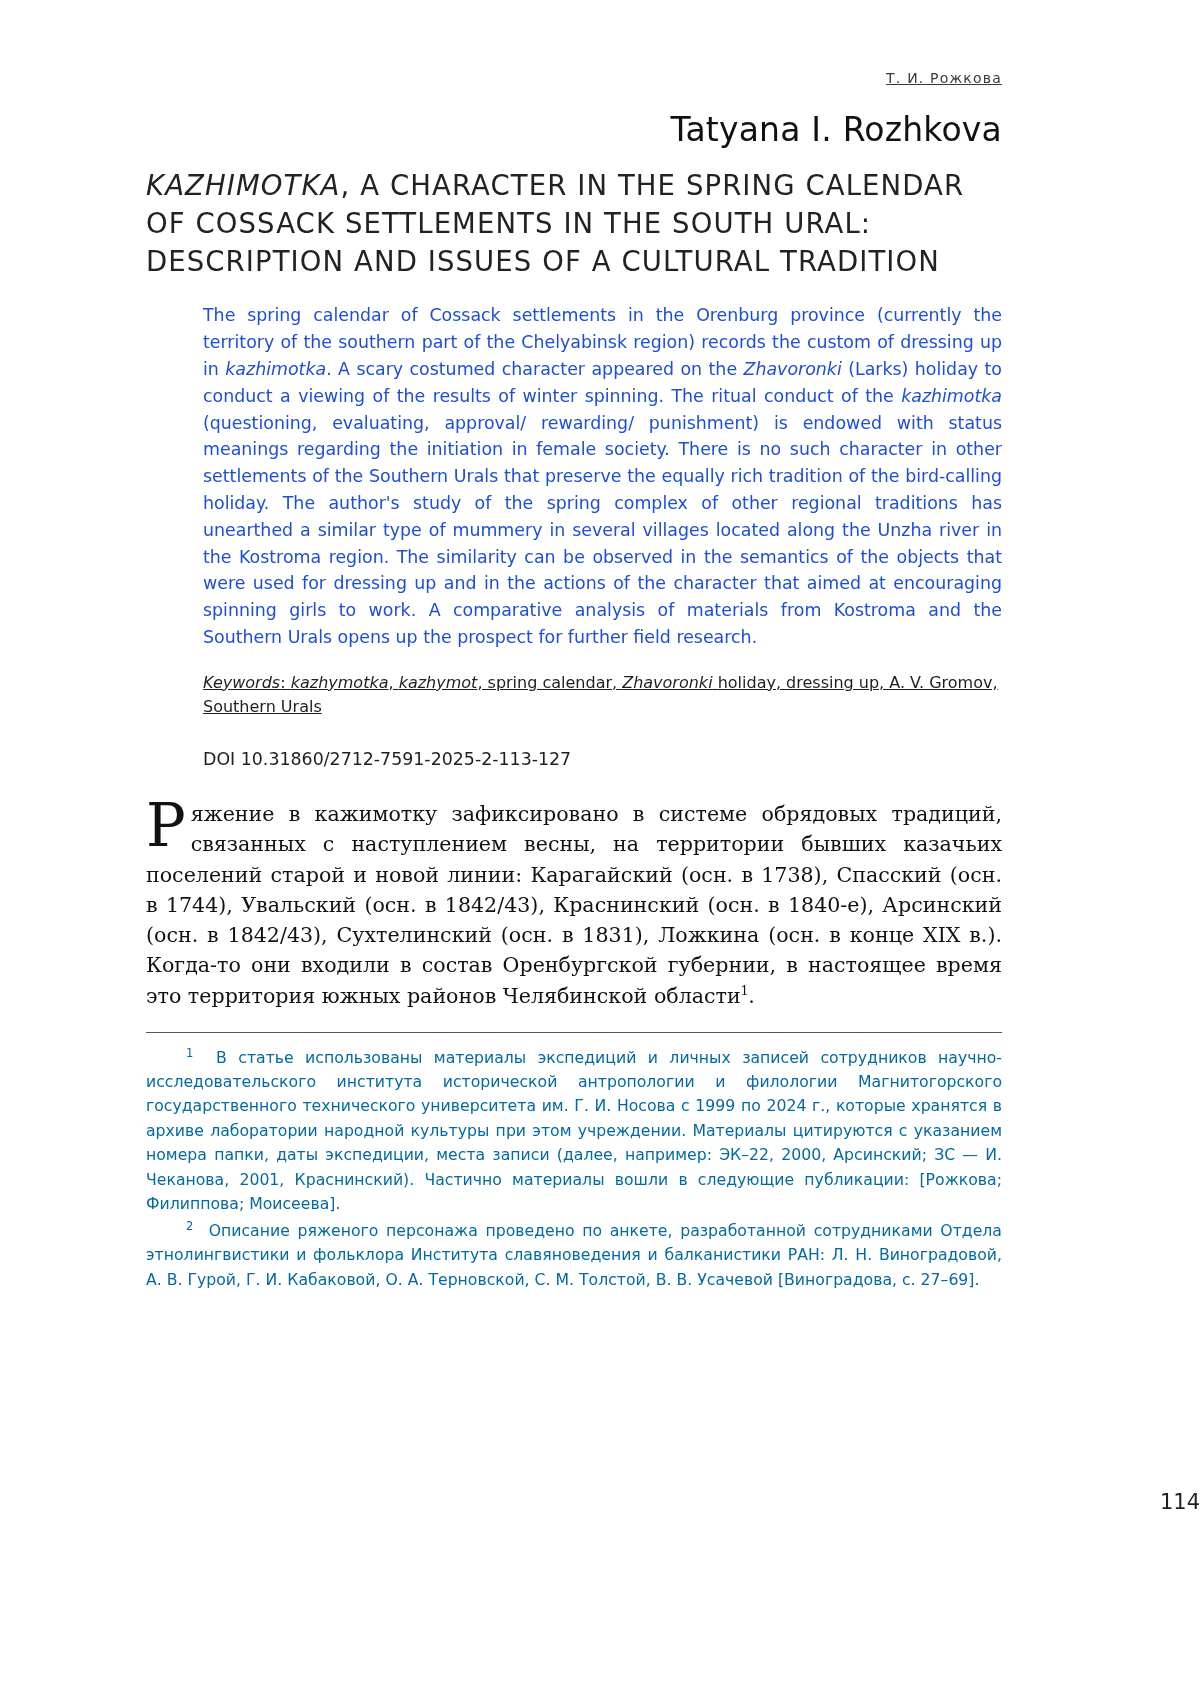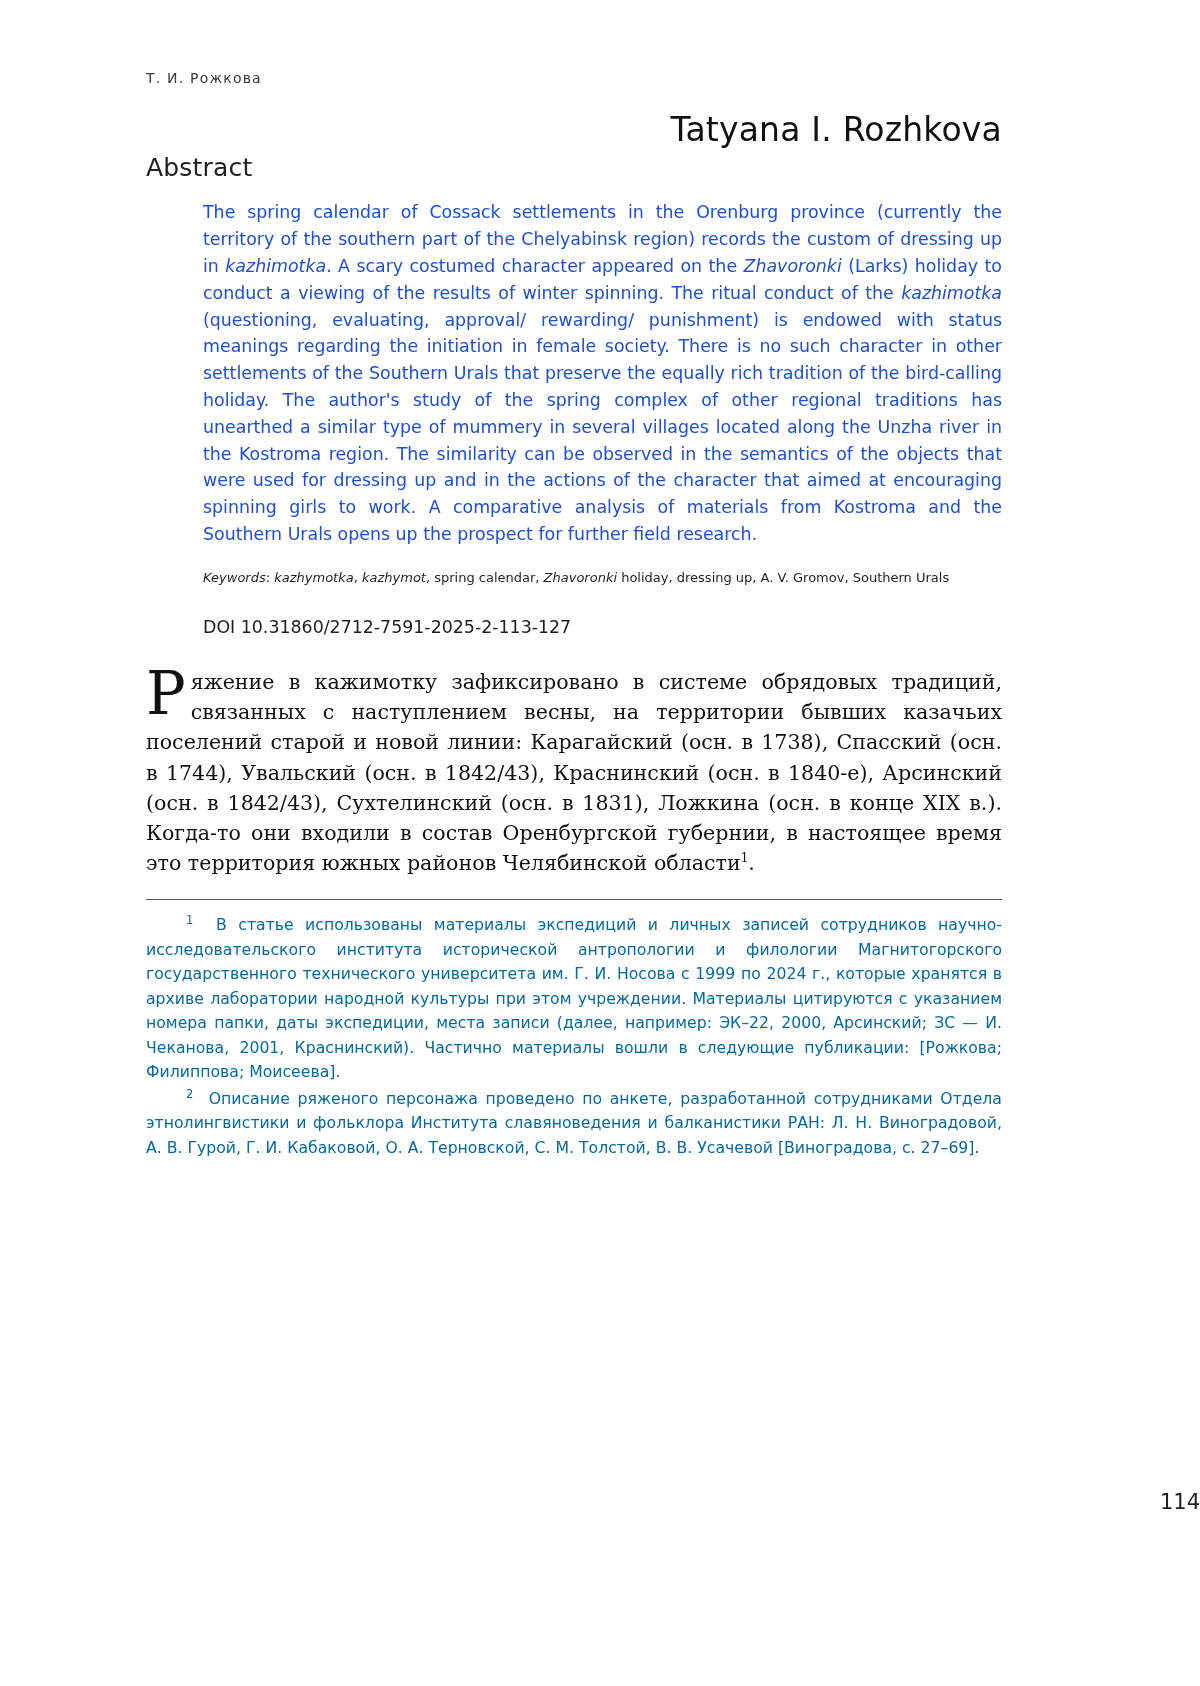--- a/index.html
+++ b/index.html
@@ -25,26 +25,27 @@
   }
   .content {
     position: absolute;
     left: 146px;
     top: 70px;
     width: 856px;
   }
 
   
   .running-head {
-    text-align: left;
+    text-align: right;
     font-family: "DejaVu Sans", sans-serif;
     font-size: 14px;
     letter-spacing: 1.2px;
     color: #3a3a3a;
     margin-bottom: 24px;
+    text-decoration: underline;
   }
 
   
   .author {
     text-align: right;
     font-family: "DejaVu Sans", sans-serif;
     font-size: 33px;
     font-weight: 400;
     color: #111;
     letter-spacing: 0.2px;
@@ -85,24 +86,25 @@
     font-size: 17.4px;
     line-height: 1.54;
     text-align: justify;
     color: #1d4ed8;
   }
   .abstract-text i { font-style: italic; }
 
   .keywords {
     margin-top: 20px;
     font-family: "DejaVu Sans", sans-serif;
-    font-size: 13px;
+    font-size: 16px;
     line-height: 1.54;
     text-align: left;
     color: #1f1f1f;
+    text-decoration: underline;
   }
   .keywords i { font-style: italic; }
 
   .doi {
     margin-top: 29px;
     font-family: "DejaVu Sans", sans-serif;
     font-size: 17.4px;
     color: #1f1f1f;
   }
 
@@ -177,22 +179,26 @@
 </head>
 <body>
 
 <div class="page">
   <div class="content">
 
     <div class="running-head">Т. И. Рожкова</div>
 
     <div class="author">Tatyana I. Rozhkova</div>
 
-
-    <div class="abstract-heading">Abstract</div>
+    <h1 class="title">
+      <span class="it">KAZHIMOTKA</span><span>, A CHARACTER IN THE SPRING CALENDAR</span><br>
+      <span>OF COSSACK SETTLEMENTS IN THE SOUTH URAL:</span><br>
+      <span>DESCRIPTION AND ISSUES OF A CULTURAL TRADITION</span>
+    </h1>
+
 
     <div class="abstract-block">
       <p class="abstract-text"><span>The spring calendar of Cossack settlements in the Orenburg province (currently the territory of the southern part of the Chelyabinsk region) records the custom of dressing up in </span><i>kazhimotka</i><span>. A scary costumed character appeared on the </span><i>Zhavoronki</i><span> (Larks) holiday to conduct a viewing of the results of winter spinning. The ritual conduct of the </span><i>kazhimotka</i><span> (questioning, evaluating, approval/ rewarding/ punishment) is endowed with status meanings regarding the initiation in female society. There is no such character in other settlements of the Southern Urals that preserve the equally rich tradition of the bird-calling holiday. The author's study of the spring complex of other regional traditions has unearthed a similar type of mummery in several villages located along the Unzha river in the Kostroma region. The similarity can be observed in the semantics of the objects that were used for dressing up and in the actions of the character that aimed at encouraging spinning girls to work. A comparative analysis of materials from Kostroma and the Southern Urals opens up the prospect for further field research.</span></p>
 
       <p class="keywords"><i>Keywords</i>: <i>kazhymotka</i>, <i>kazhymot</i><span>, spring calendar, </span><i>Zhavoronki</i><span> holiday, dressing up, A. V. Gromov, Southern Urals</span></p>
 
       <div class="doi">DOI 10.31860/2712-7591-2025-2-113-127</div>
     </div>
 
     <div class="body-block">

